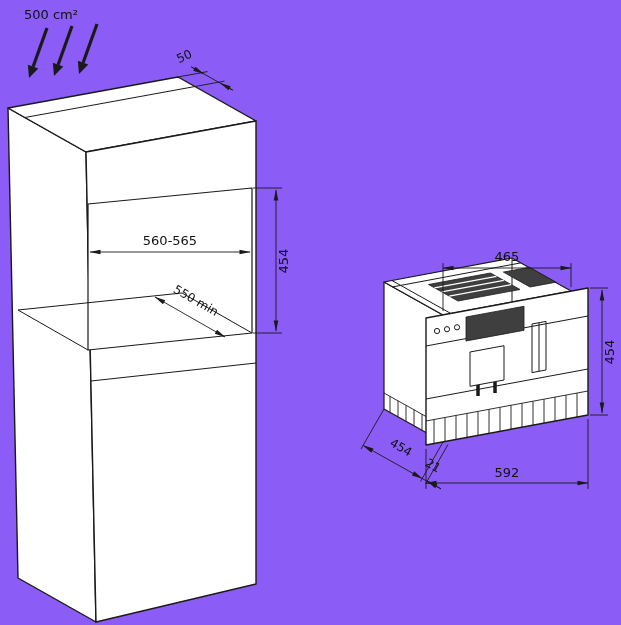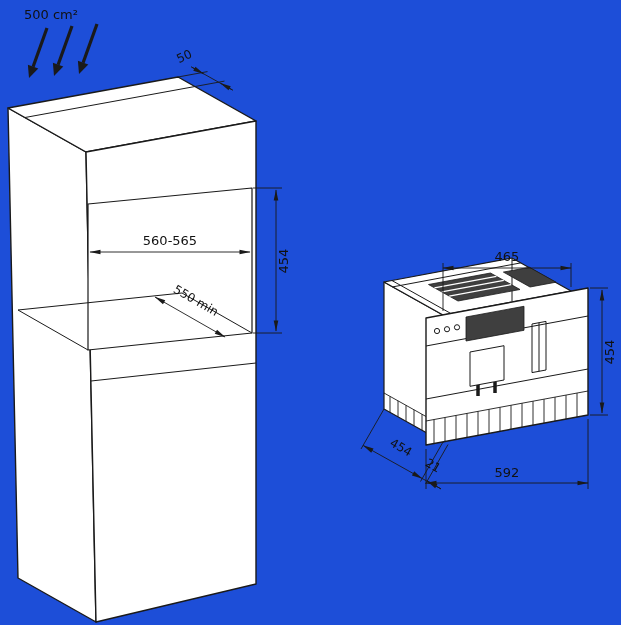--- a/index.html
+++ b/index.html
@@ -1,16 +1,16 @@
 <!DOCTYPE html>
 <html><head>
 <meta charset="utf-8">
 <style>
   html,body{margin:0;padding:0;background:#ffffff;}
-  .page{position:relative;width:621px;height:625px;background:#1d4ed8;overflow:hidden;
+  .page{position:relative;width:621px;height:625px;background:#8b5cf6;overflow:hidden;
         font-family:"DejaVu Sans","Liberation Sans",sans-serif;}
   svg{display:block;}
   .edge{stroke:#1a1a1a;stroke-width:1.4;fill:#ffffff;stroke-linejoin:round;}
   .edge2{stroke:#1a1a1a;stroke-width:1.2;fill:#ffffff;stroke-linejoin:round;}
   .thin{stroke:#1a1a1a;stroke-width:1;fill:none;}
   .dim{stroke:#1a1a1a;stroke-width:0.9;fill:none;}
   .hatch{stroke:#1a1a1a;stroke-width:0.9;fill:none;}
   .darkblock{fill:#3f3f3f;stroke:#1a1a1a;stroke-width:0.8;}
   .slit{stroke:#ffffff;stroke-width:1.2;}
   .flowarrow{fill:#1a1a1a;}

